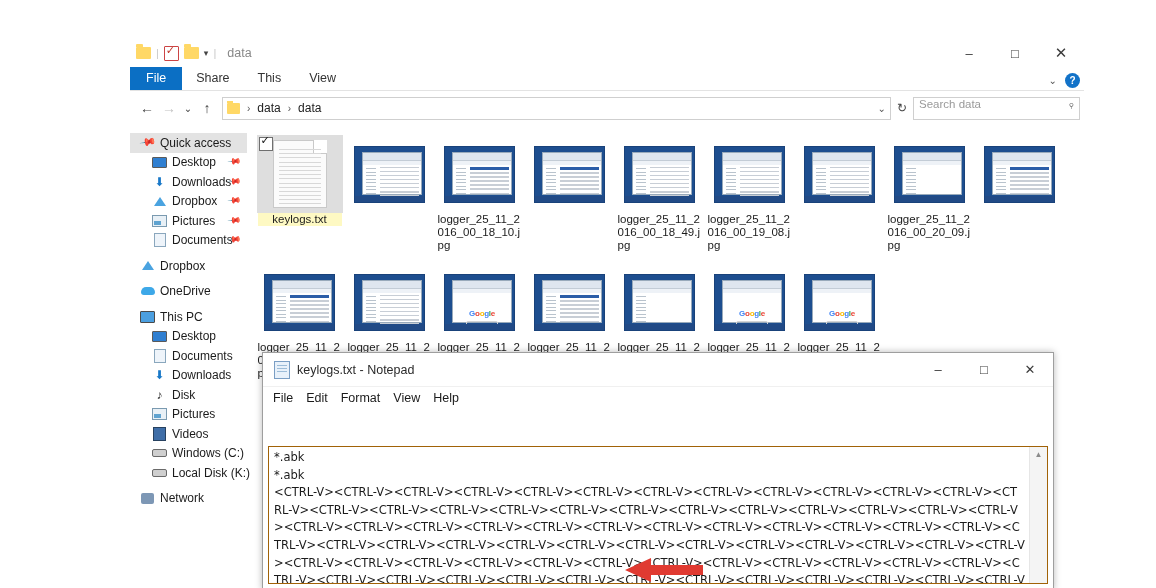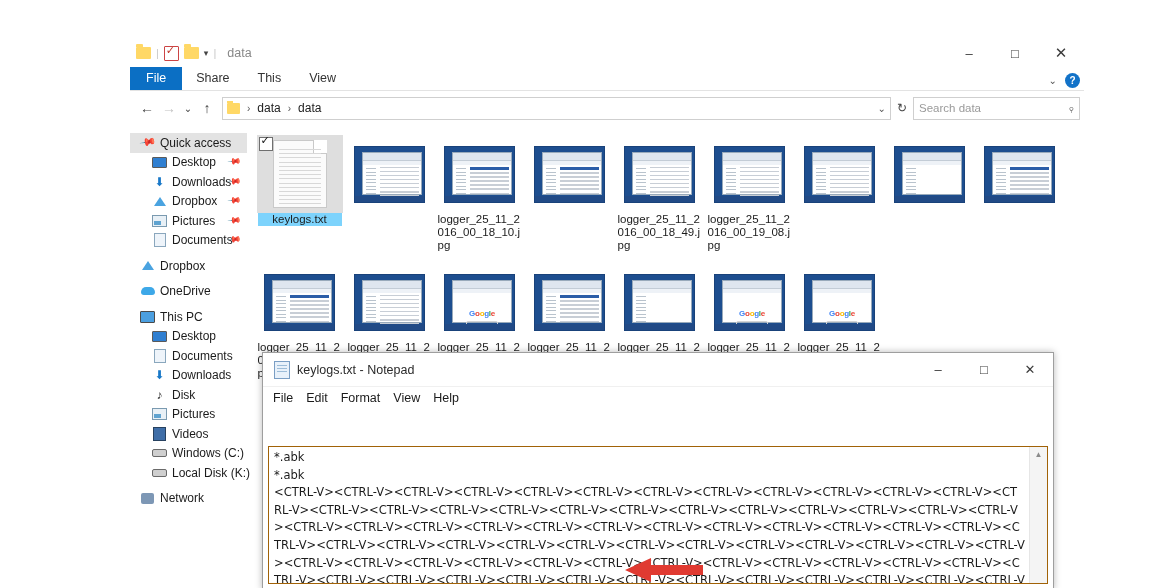--- a/index.html
+++ b/index.html
@@ -56,21 +56,21 @@
     flex:1;height:21px;border:1px solid #cfcfcf;background:#fff;display:flex;align-items:center;
     gap:4px;padding:0 4px;margin-left:4px;position:relative;
   }
   .addr-folder{width:13px;height:11px;background:#ffd866;border-radius:1px;position:relative;}
   .addr-folder:before{content:"";position:absolute;left:0;top:-2px;width:6px;height:2px;background:#ffd866;}
   .crumb{font-size:12px;color:#222;}
   .crumb-sep{font-size:10px;color:#555;margin:0 3px;}
   .addr-drop{position:absolute;right:4px;font-size:10px;color:#555;}
   .refresh{width:22px;height:22px;display:flex;align-items:center;justify-content:center;font-size:12px;color:#444;}
   .search-field{
-    width:155px;height:21px;border:1px solid #cfcfcf;background:#fff;display:flex;align-items:center;
+    width:155px;height:21px;border:1px solid #cfcfcf;background:#fff;display:flex;align-items:flex-start;
     justify-content:space-between;padding:0 5px;
   }
   .search-ph{font-size:11.5px;color:#9a9a9a;}
   .search-icon{font-size:11px;color:#555;transform:rotate(-45deg);}
 
   .ex-body{display:flex;height:calc(100% - 80px);}
   .nav-pane{width:117px;padding-top:8px;background:#fff;}
   .nav-item{
     display:flex;align-items:center;height:19.5px;font-size:12px;color:#1b1b1b;
     padding-left:10px;position:relative;white-space:nowrap;
@@ -92,21 +92,21 @@
   .vid{width:11px;height:12px;background:#3f6ea8;border:1px solid #27415f;}
   .hdd2{width:14px;height:6px;background:#cfcfcf;border:1px solid #6a6a6a;border-radius:2px;}
   .net{width:13px;height:11px;background:#7d97b5;border-radius:2px;}
 
   .content-pane{flex:1;padding:8px 0 0 8px;position:relative;}
   .grid-row{display:flex;}
   .tile{width:89px;margin-right:1px;display:flex;flex-direction:column;align-items:center;padding-top:2px;}
   .tile .thumbwrap{width:86px;height:78px;display:flex;align-items:center;justify-content:center;position:relative;}
   .tile .label{font-size:11.5px;color:#1b1b1b;text-align:left;line-height:13px;width:84px;word-break:break-all;}
   .tile.selected .thumbwrap{background:#dedede;}
-  .tile.selected .label{background:#7dd3fc;text-align:center;width:84px;}
+  .tile.selected .label{background:#fef9c3;text-align:center;width:84px;}
 
   .txt-doc{
     width:52px;height:66px;background:#fbfbfb;border:1px solid #c9c9c9;position:relative;
     box-shadow:0 0 0 0 #fff;
   }
   .txt-doc .fold{position:absolute;right:-1px;top:-1px;width:13px;height:13px;background:#fff;border-left:1px solid #c9c9c9;border-bottom:1px solid #c9c9c9;}
   .txt-lines{position:absolute;left:5px;top:8px;right:5px;}
   .txt-lines i{display:block;height:1px;background:#d8d8d8;margin-bottom:3.2px;}
   .chk{position:absolute;left:2px;top:2px;width:12px;height:12px;border:1px solid #6f6f6f;background:#fff;}
   .chk:after{content:"✓";position:absolute;left:1px;top:-4px;font-size:11px;color:#111;}
@@ -581,20 +581,21 @@
                       <i></i>
                       <i></i>
                       <i></i>
                       <i></i>
                     </div>
                     <div class="blank"></div>
                   </div>
                   <div class="taskbar"></div>
                 </div>
               </div>
+              <div class="label">logger_25_11_2016_00_20_09.jpg</div>
             </div>
             <div class="tile">
               <div class="thumbwrap">
                 <div class="shot">
                   <div class="win">
                     <div class="tb"></div>
                     <div class="tb2"></div>
                     <div class="side">
                       <i></i>
                       <i></i>

